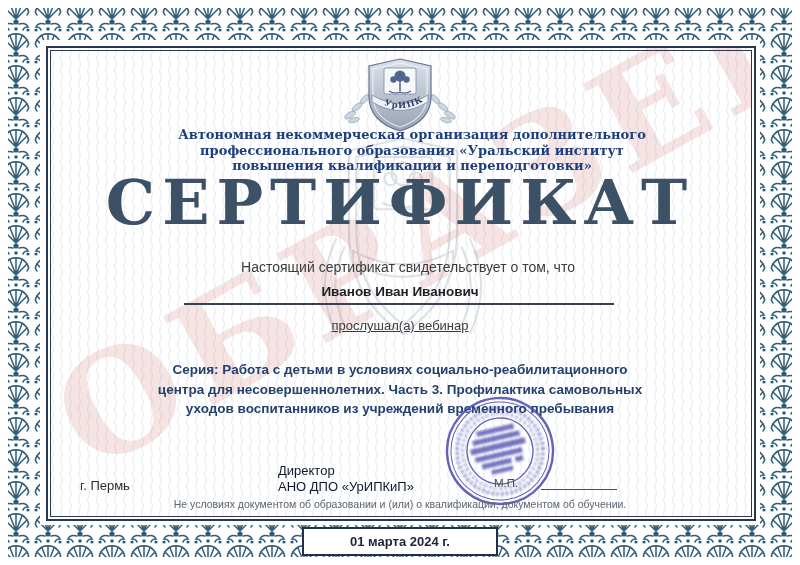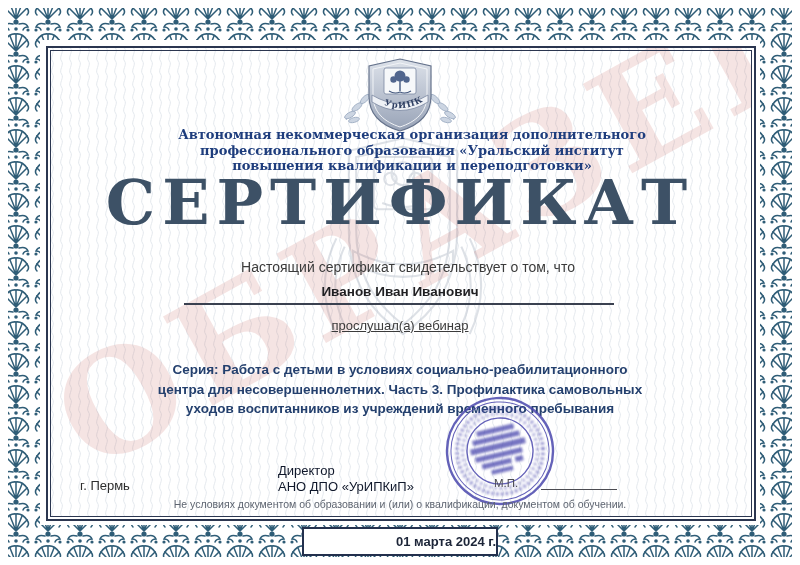--- a/index.html
+++ b/index.html
@@ -42,21 +42,21 @@
   .city{position:absolute;left:64px;top:478px;font-size:13px;color:#2e2e2e;margin-left:16px;}
   .director{position:absolute;left:278px;top:463px;font-size:13px;line-height:15.5px;color:#0f172a;}
   .stamp-wrap{position:absolute;left:443px;top:394px;width:114px;height:114px;}
   .seal-label{position:absolute;left:494px;top:477px;font-size:11.5px;color:#4c4c52;}
   .signature-line{position:absolute;left:541px;top:489px;width:76px;border-top:1.5px solid #4c4c52;}
   .disclaimer{position:absolute;left:0;top:498px;width:800px;text-align:center;
     font-size:10.5px;color:#5d6470;}
   .date-box{
     position:absolute;left:400px;top:527px;transform:translateX(-50%);
     width:192px;height:25px;background:#ffffff;border:2px solid #23304d;z-index:5;
-    display:flex;align-items:center;justify-content:flex-end;
+    display:flex;align-items:center;justify-content:center;
     font-size:13px;font-weight:bold;color:#1c2538;
   }
 </style>
 </head>
 <body>
 
 <div class="page">
 
   <svg class="border-svg" width="800" height="565" aria-hidden="true">
     <defs>

